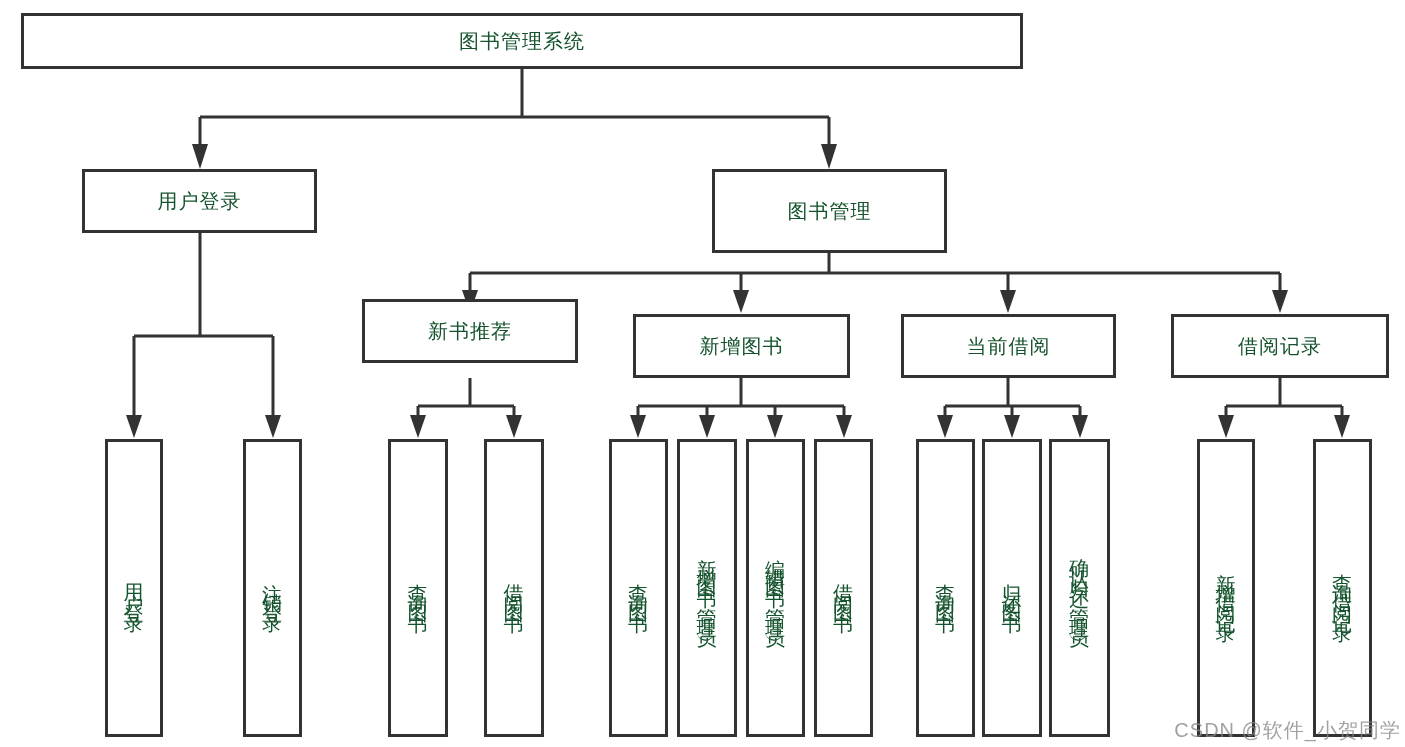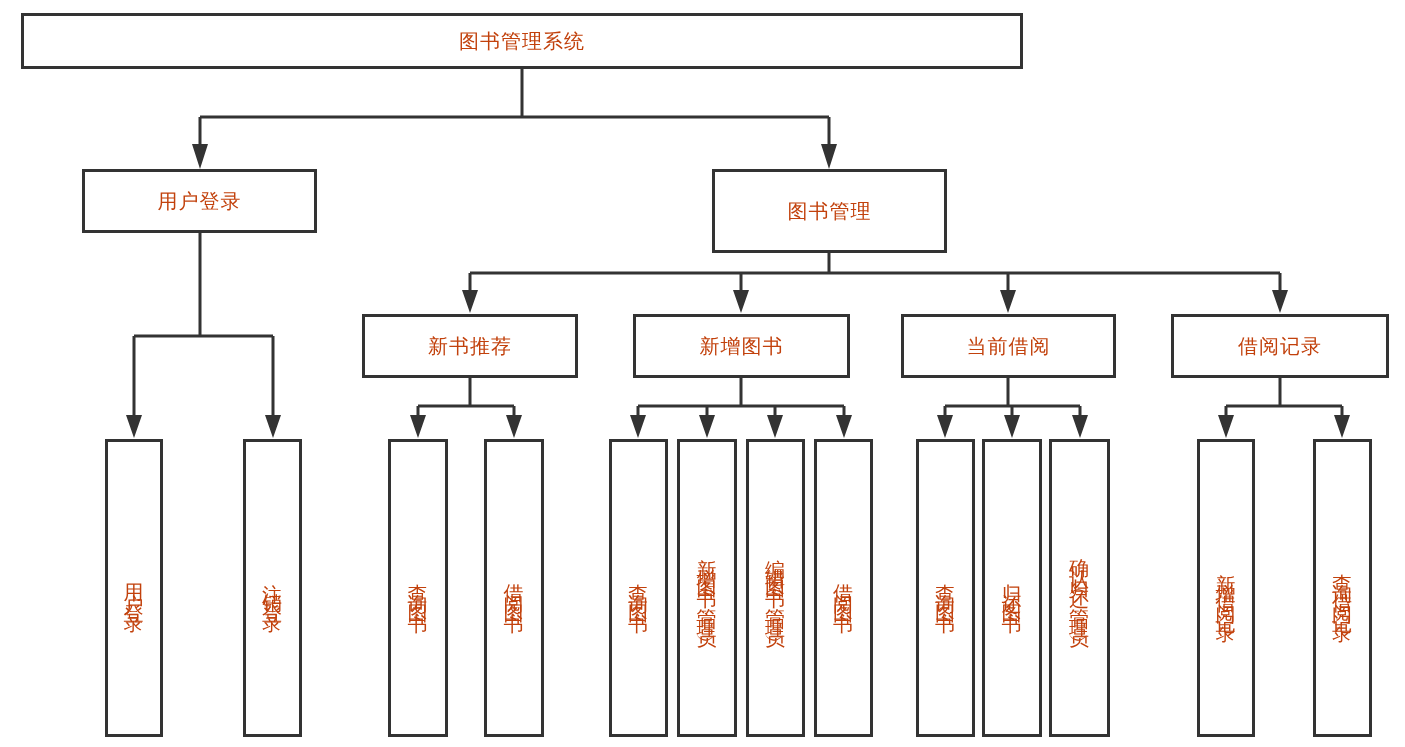--- a/index.html
+++ b/index.html
@@ -11,21 +11,21 @@
     overflow:hidden;
   }
   .connectors {
     position:absolute; left:0; top:0; z-index:1;
   }
   .node {
     position:absolute;
     box-sizing:border-box;
     border:3px solid #333333;
     background:#ffffff;
-    color:#c2410c;
+    color:#14532d;
     display:flex;
     align-items:center;
     justify-content:center;
     font-size:20px;
     z-index:2;
   }
   .node.h span { letter-spacing:1px; white-space:nowrap; }
   .node.v span {
     writing-mode:vertical-rl;
     letter-spacing:10px;
@@ -78,21 +78,21 @@
     <span>图书管理系统</span>
   </div>
 
   <div class="node h" style="left:82px; top:169px; width:235px; height:64px">
     <span>用户登录</span>
   </div>
   <div class="node h" style="left:712px; top:169px; width:235px; height:84px">
     <span>图书管理</span>
   </div>
 
-  <div class="node h" style="left:362px; top:314px; width:216px; height:64px">
+  <div class="node h" style="left:362px; top:299px; width:216px; height:64px">
     <span>新书推荐</span>
   </div>
   <div class="node h" style="left:633px; top:314px; width:217px; height:64px">
     <span>新增图书</span>
   </div>
   <div class="node h" style="left:901px; top:314px; width:215px; height:64px">
     <span>当前借阅</span>
   </div>
   <div class="node h" style="left:1171px; top:314px; width:218px; height:64px">
     <span>借阅记录</span>
@@ -135,14 +135,15 @@
     <span>确认归还（管理员）</span>
   </div>
 
   <div class="node v" style="left:1197px; top:439px; width:58px; height:298px">
     <span>新增借阅记录</span>
   </div>
   <div class="node v" style="left:1313px; top:439px; width:59px; height:298px">
     <span>查询借阅记录</span>
   </div>
 
+  <div class="watermark">CSDN @软件_小贺同学</div>
 
 </div>
 
 </body></html>

